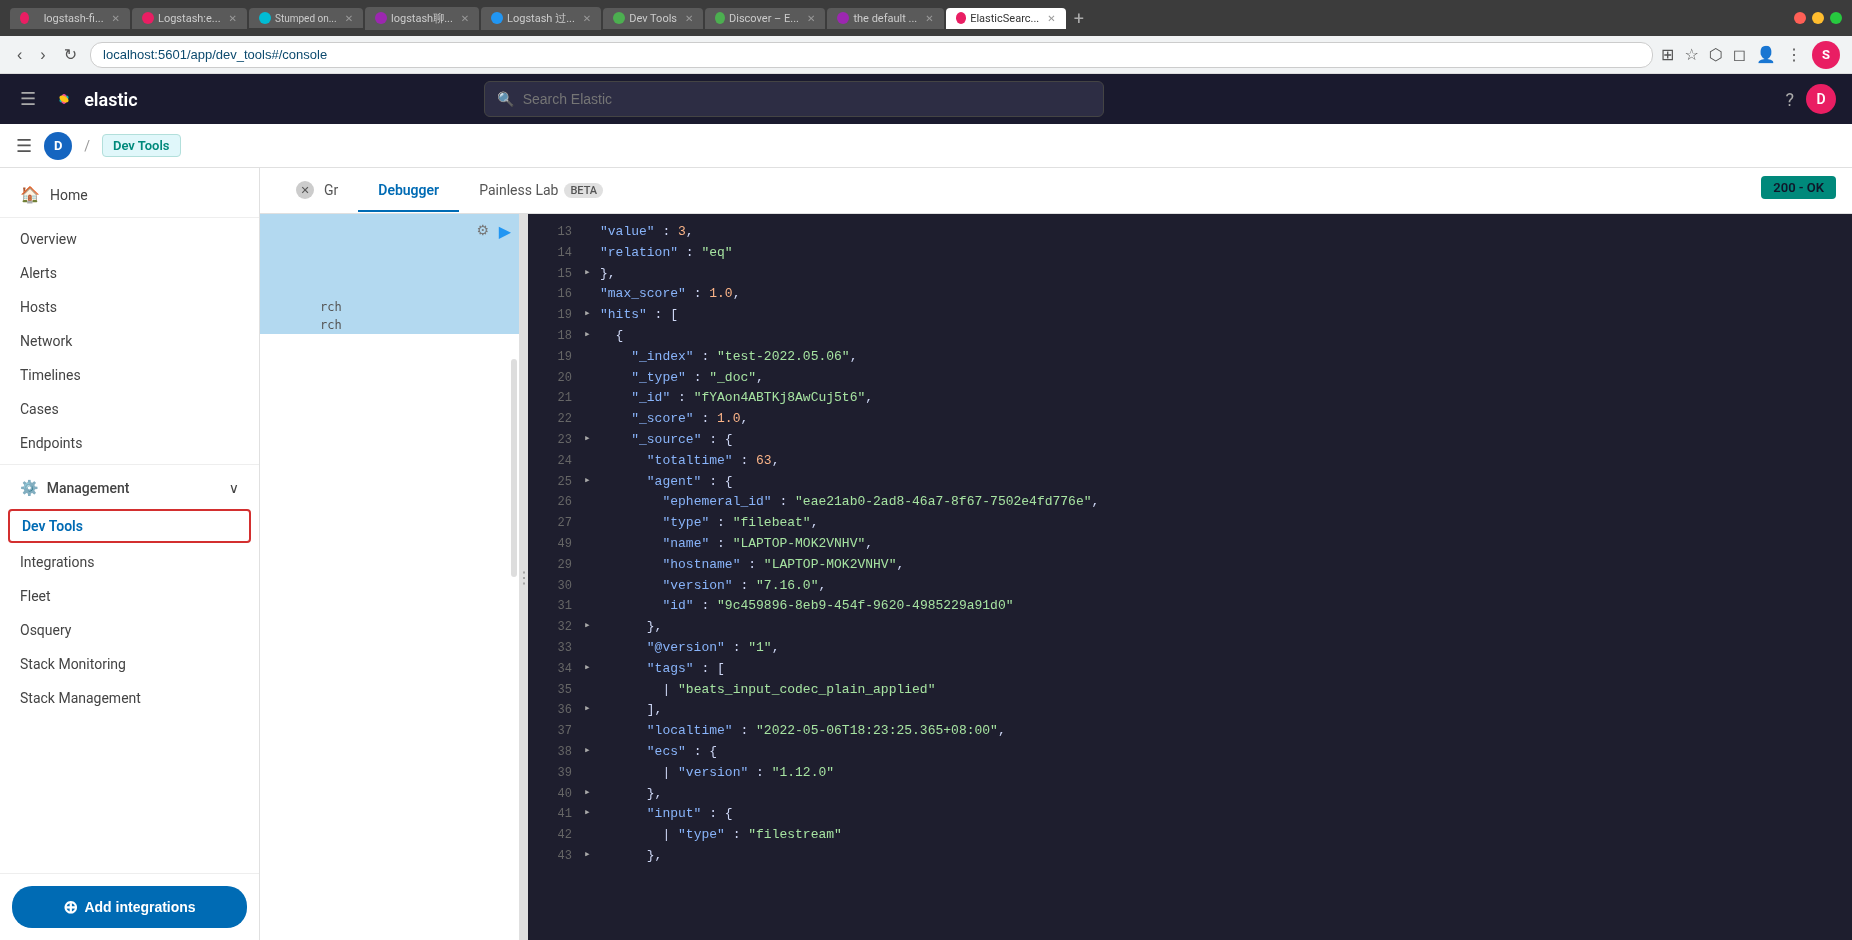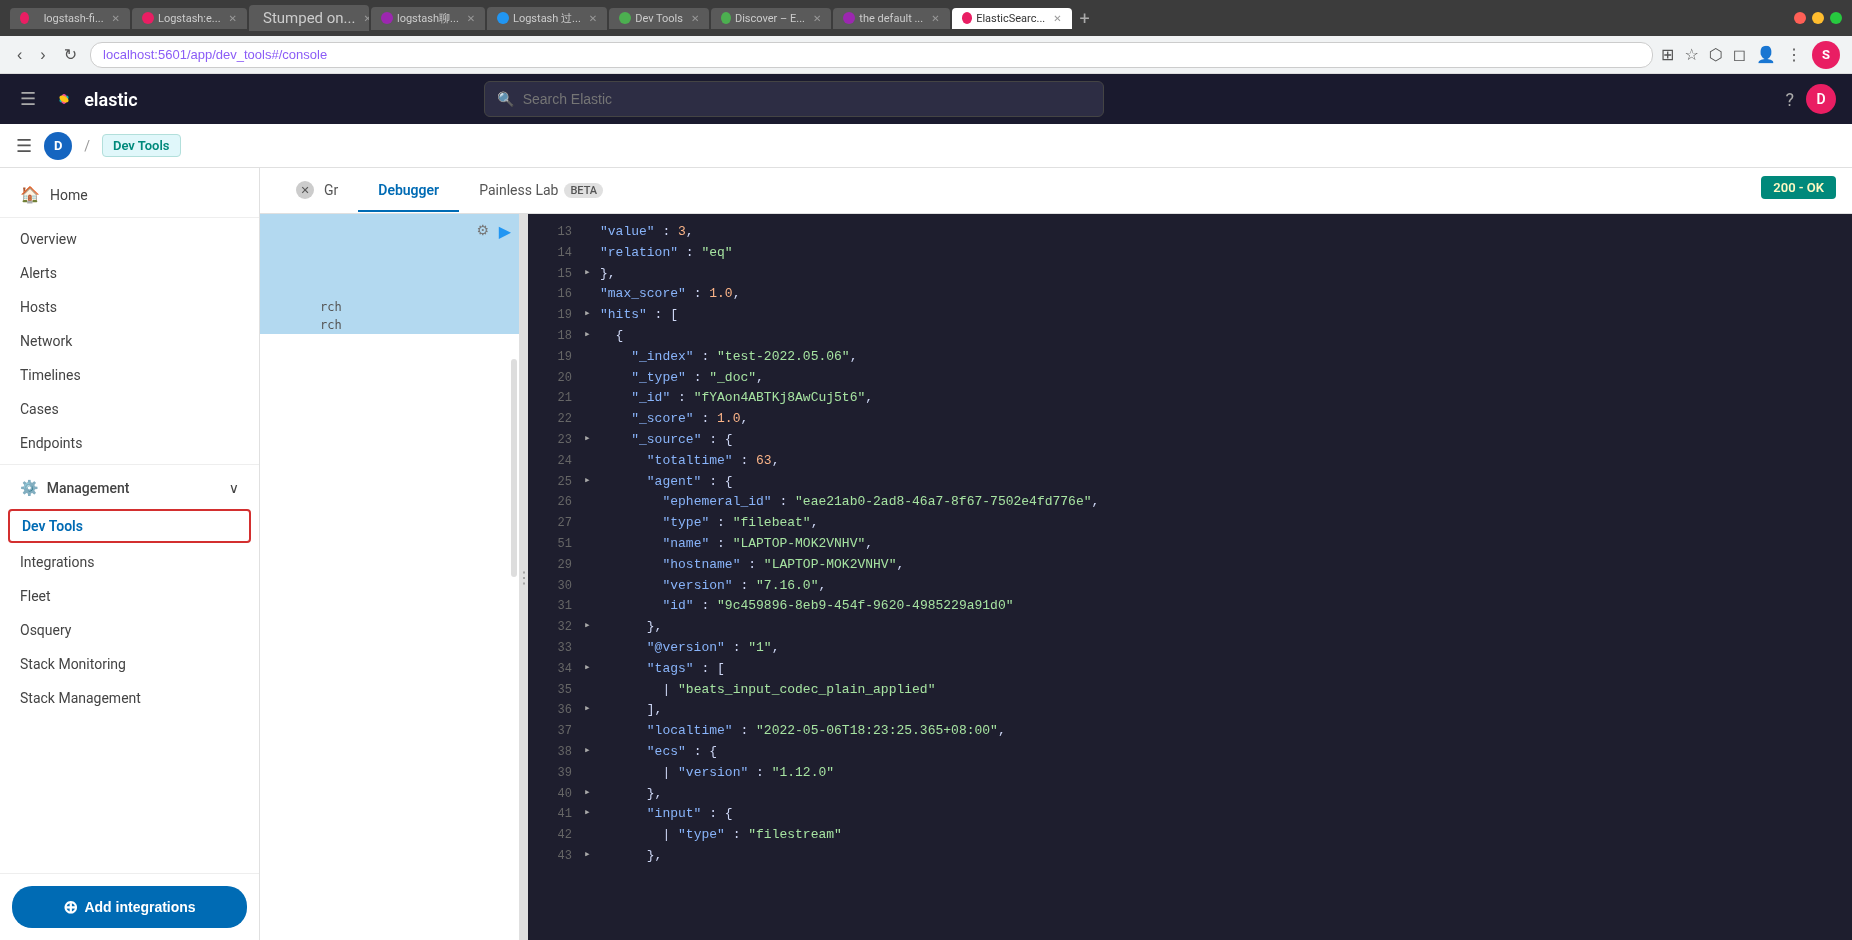--- a/index.html
+++ b/index.html
@@ -54,21 +54,21 @@
       font-size: 16px; padding: 2px 5px;
     }
     .address-input {
       flex: 1;
       height: 26px;
       border: 1px solid #ccc;
       border-radius: 12px;
       padding: 0 12px;
       font-size: 13px;
       background: #fff;
-      color: #8b5cf6;
+      color: #0c4a6e;
       outline: none;
     }
     .toolbar-icons { display: flex; gap: 10px; align-items: center; }
     .toolbar-icon { color: #555; font-size: 16px; cursor: pointer; }
 
     
     .app-header {
       background: #1a1a2e;
       height: 50px;
       display: flex;
@@ -191,21 +191,21 @@
     }
     .close-tab-x {
       display: inline-flex; align-items: center; justify-content: center;
       width: 18px; height: 18px; border-radius: 50%; background: #ccc; color: #555;
       font-size: 11px; cursor: pointer; margin-right: 4px;
     }
 
     
     .status-ok {
       position: absolute; right: 16px; top: 8px;
-      background: #00897b; color: #fef9c3; font-size: 13px; font-weight: 600;
+      background: #00897b; color: #0f172a; font-size: 13px; font-weight: 600;
       padding: 4px 12px; border-radius: 4px;
     }
 
     
     .editor-output {
       display: flex;
       flex: 1;
       overflow: hidden;
       position: relative;
     }
@@ -278,21 +278,21 @@
       <span style="font-size:11px;margin-left:11px;">logstash-fi...</span>
       <span class="tab-close">✕</span>
     </div>
     <div class="browser-tab">
       <span class="tab-favicon" style="background:#e91e63;"></span>
       <span style="font-size:11px;">Logstash:e...</span>
       <span class="tab-close">✕</span>
     </div>
     <div class="browser-tab">
       <span class="tab-favicon" style="background:#00bcd4;"></span>
-      <span style="font-size:15px;">Stumped on...</span>
+      <span style="font-size:10px;">Stumped on...</span>
       <span class="tab-close">✕</span>
     </div>
     <div class="browser-tab">
       <span class="tab-favicon" style="background:#9c27b0;"></span>
       <span style="font-size:11px;">logstash聊...</span>
       <span class="tab-close">✕</span>
     </div>
     <div class="browser-tab">
       <span class="tab-favicon" style="background:#2196f3;"></span>
       <span style="font-size:11px;">Logstash 过...</span>
@@ -567,21 +567,21 @@
           <span class="line-num">26</span>
           <span class="fold-arrow"></span>
           <span class="line-content">&nbsp;&nbsp;&nbsp;&nbsp;&nbsp;&nbsp;&nbsp;&nbsp;<span class="json-key">"ephemeral_id"</span><span class="json-punct"> : </span><span class="json-str">"eae21ab0-2ad8-46a7-8f67-7502e4fd776e"</span><span class="json-punct">,</span></span>
         </div>
         <div class="output-line">
           <span class="line-num">27</span>
           <span class="fold-arrow"></span>
           <span class="line-content">&nbsp;&nbsp;&nbsp;&nbsp;&nbsp;&nbsp;&nbsp;&nbsp;<span class="json-key">"type"</span><span class="json-punct"> : </span><span class="json-str">"filebeat"</span><span class="json-punct">,</span></span>
         </div>
         <div class="output-line">
-          <span class="line-num">51</span>
+          <span class="line-num">49</span>
           <span class="fold-arrow"></span>
           <span class="line-content">&nbsp;&nbsp;&nbsp;&nbsp;&nbsp;&nbsp;&nbsp;&nbsp;<span class="json-key">"name"</span><span class="json-punct"> : </span><span class="json-str">"LAPTOP-MOK2VNHV"</span><span class="json-punct">,</span></span>
         </div>
         <div class="output-line">
           <span class="line-num">29</span>
           <span class="fold-arrow"></span>
           <span class="line-content">&nbsp;&nbsp;&nbsp;&nbsp;&nbsp;&nbsp;&nbsp;&nbsp;<span class="json-key">"hostname"</span><span class="json-punct"> : </span><span class="json-str">"LAPTOP-MOK2VNHV"</span><span class="json-punct">,</span></span>
         </div>
         <div class="output-line">
           <span class="line-num">30</span>

